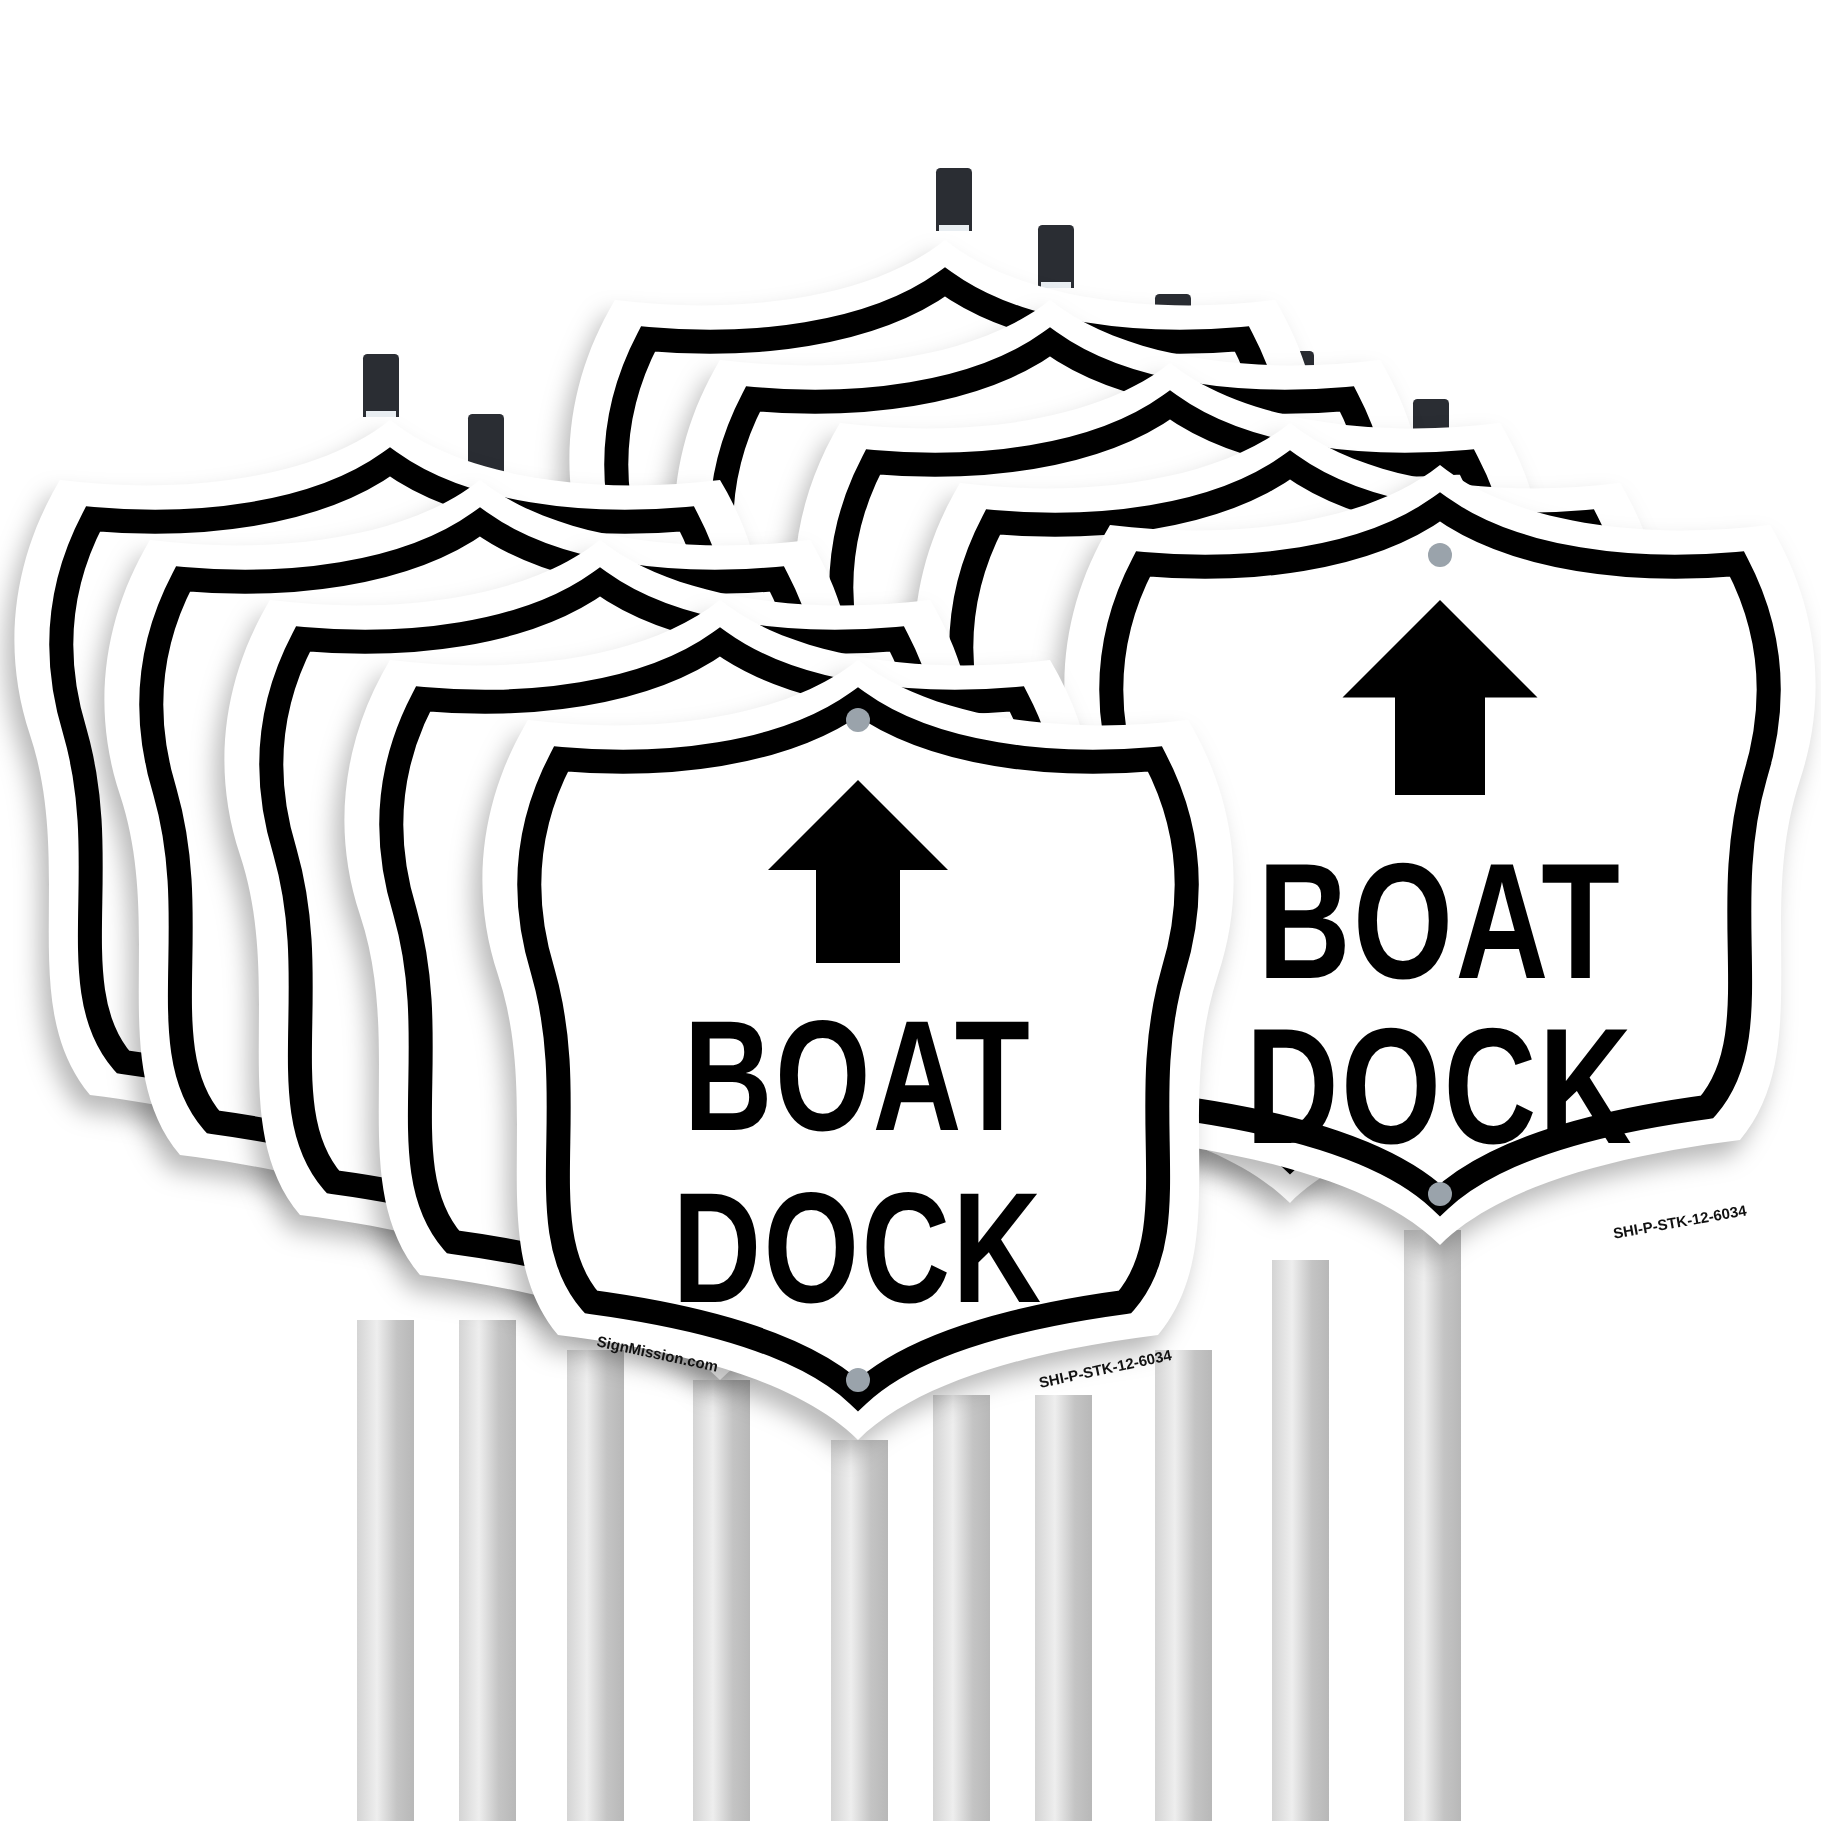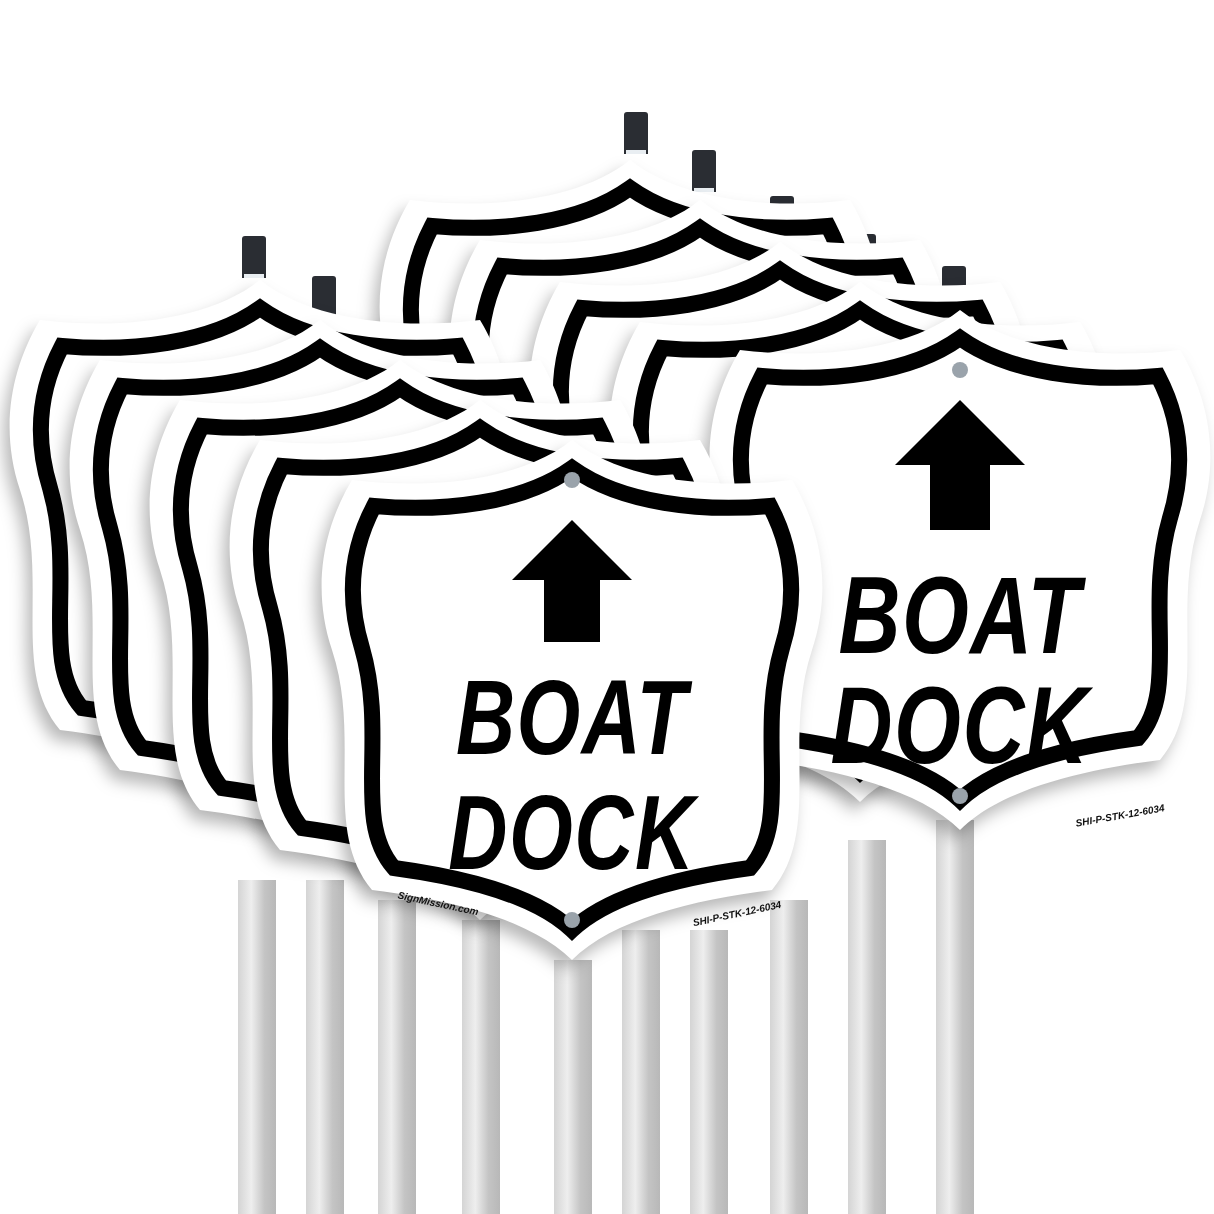--- a/index.html
+++ b/index.html
@@ -1,17 +1,17 @@
 <!DOCTYPE html>
 <html><head>
   <meta charset="utf-8">
   <style>
     html, body { margin: 0; padding: 0; background: #ffffff; }
     body { width: 1214px; height: 1214px; overflow: hidden; position: relative; }
-    .scene { position: absolute; left: 0; top: 0; width: 1214px; height: 1214px; font-style: italic; }
+    .scene { position: absolute; left: 0; top: 0; width: 1214px; height: 1214px; }
     .stake { position: absolute; width: 38px; background: linear-gradient(90deg,#d4d4d4 0%,#eeeeee 35%,#c4c4c4 70%,#b8b8b8 100%); }
     .clip { position: absolute; width: 24px; height: 42px; background: #2a2d33; border-radius: 3px 3px 0 0; }
     .clip::after { content:""; position:absolute; left:2px; right:2px; bottom:0; height:4px; background:#e9eef2; }
     .sign { position: absolute; }
     .sign svg { position: absolute; left: 0; top: 0; overflow: visible; filter: drop-shadow(-6px 10px 8px rgba(0,0,0,0.28)); }
     .sign-text { position: absolute; left: 0; right: 0; text-align: center; font-family: "Liberation Sans", sans-serif; font-weight: 700; color: #000; letter-spacing: 2px; line-height: 1; transform: scaleX(0.78); }
     .small-text { position: absolute; font-family: "Liberation Sans", sans-serif; font-weight: 700; font-size: 10px; color: #111; white-space: nowrap; }
   </style>
 </head>
 <body>

